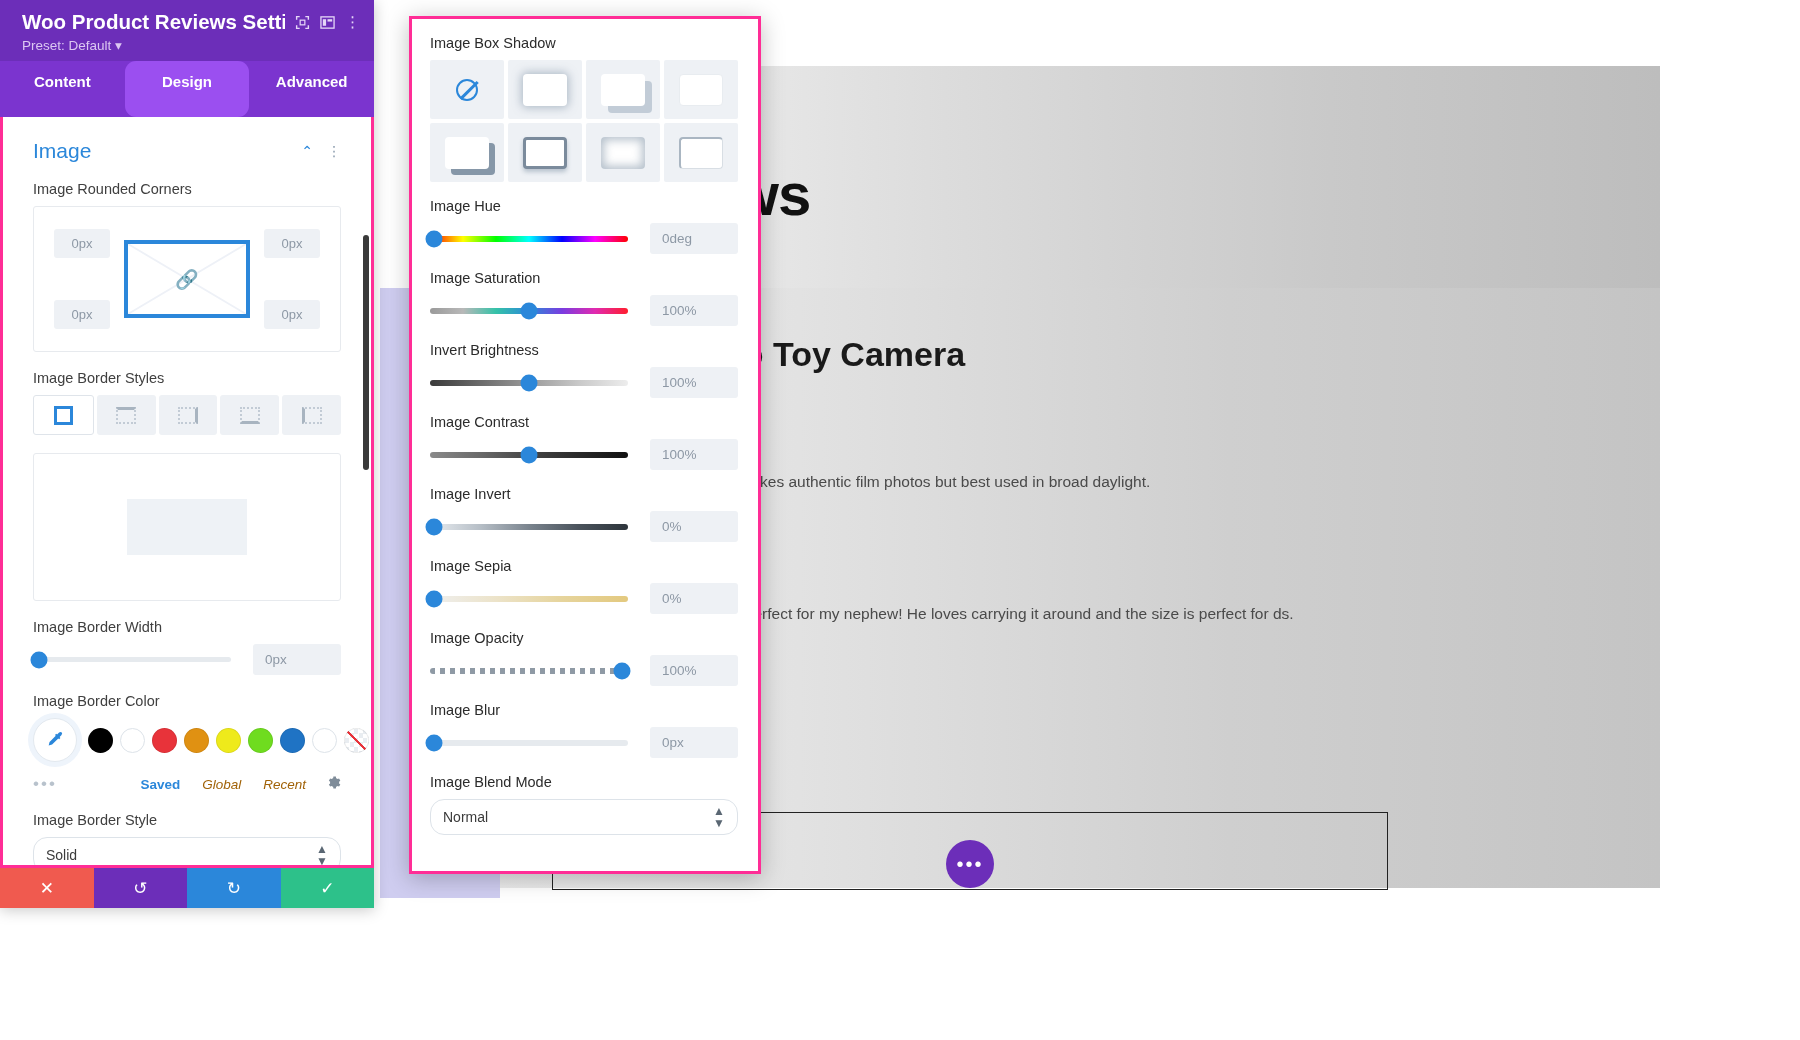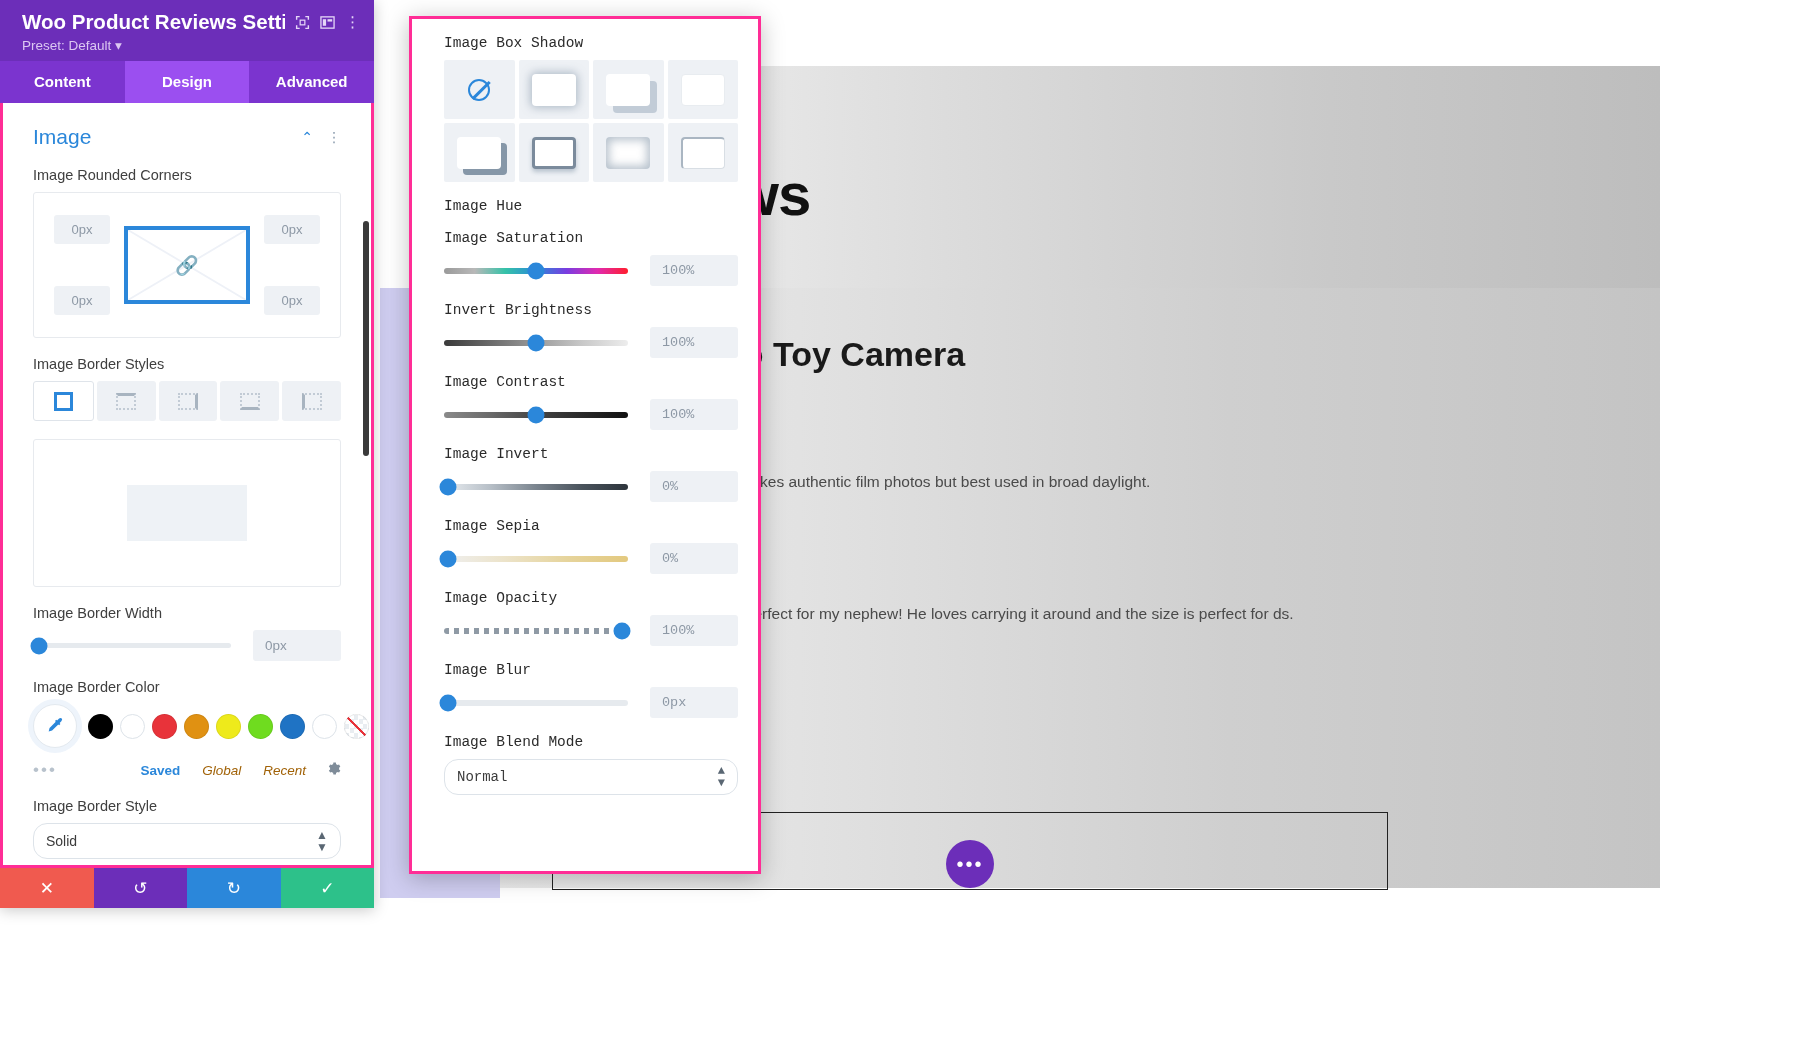--- a/index.html
+++ b/index.html
@@ -64,24 +64,24 @@
     color:#fff; font-size:20.5px; font-weight:700; flex:1;
     white-space:nowrap; overflow:hidden;
   }
   .sp-hicon {
     color:#e5d6f7; margin-left:10px; font-size:15px; cursor:pointer;
     display:flex; align-items:center;
   }
   .sp-preset { color:#dcc7f2; font-size:13.5px; margin-top:3px; }
   .sp-tabs { display:flex; background:#7b34cf; }
   .sp-tab {
-    flex:1; text-align:center; padding:12px 0 13px;
+    flex:1; text-align:center; padding:12px 0 27px;
     color:#ffffff; font-size:15px; font-weight:600; cursor:pointer;
   }
-  .sp-tab.active { background:#9b4ff0; }
+  .sp-tab.active { background:#9b4ff0;border-radius:11px; }
   .sp-body { flex:1; overflow:hidden; position:relative; background:#fff;
              border:3px solid #ff2d96; border-top:none; }
   .sp-scroll { padding:14px 30px 16px 30px; height:100%; overflow:hidden; }
 
   .sect-head { display:flex; align-items:center; margin:8px 0 16px; }
   .sect-title { color:#2b87da; font-size:21px; flex:1; }
   .sect-ico { color:#2b87da; font-size:14px; margin-left:14px; cursor:pointer; }
   .sect-ico.dots { color:#8a9bad; }
 
   .field-label { font-size:14.5px; color:#404040; margin:18px 0 9px; }
@@ -180,21 +180,21 @@
     position:absolute; right:2px; top:118px; width:6px; height:235px;
     background:#3a3a3a; border-radius:3px;
   }
 
   
   .modal {
     position:absolute; left:409px; top:16px; width:352px; height:858px;
     background:#ffffff; border:3px solid #ff2d96;
     box-shadow:0 4px 22px rgba(0,0,0,.25);
   }
-  .modal-inner { padding:16px 20px 10px 32px; height:100%; overflow:hidden;font-family:Liberation Mono, monospace; }
+  .modal-inner { padding:16px 20px 10px 18px; height:100%; overflow:hidden; }
   .modal-label { font-size:14.5px; color:#2b2b2b; margin:16px 0 9px; }
   .modal-label.first { margin-top:0; }
 
   .shadow-grid { display:grid; grid-template-columns:repeat(4,1fr); gap:4px; }
   .shadow-cell {
     background:#eef1f5; height:59px; border-radius:2px;
     display:flex; align-items:center; justify-content:center; cursor:pointer;
   }
   .no-sym { width:22px; height:22px; border:2.5px solid #2b87da; border-radius:50%;
             position:relative; }
@@ -407,20 +407,26 @@
           </div>
         <div class="shadow-cell">
             <span class="sh-card sh-6"></span>
           </div>
         <div class="shadow-cell">
             <span class="sh-card sh-7"></span>
           </div>
       </div>
 
       <div class="modal-label">Image Hue</div>
+      <div class="m-slider-row">
+        <div class="grad-track g-hue">
+          <div class="slider-knob" style="left:2%"></div>
+        </div>
+        <div class="m-val">0deg</div>
+      </div>
 
       <div class="modal-label">Image Saturation</div>
       <div class="m-slider-row">
         <div class="grad-track g-sat">
           <div class="slider-knob" style="left:50%"></div>
         </div>
         <div class="m-val">100%</div>
       </div>
 
       <div class="modal-label">Invert Brightness</div>

